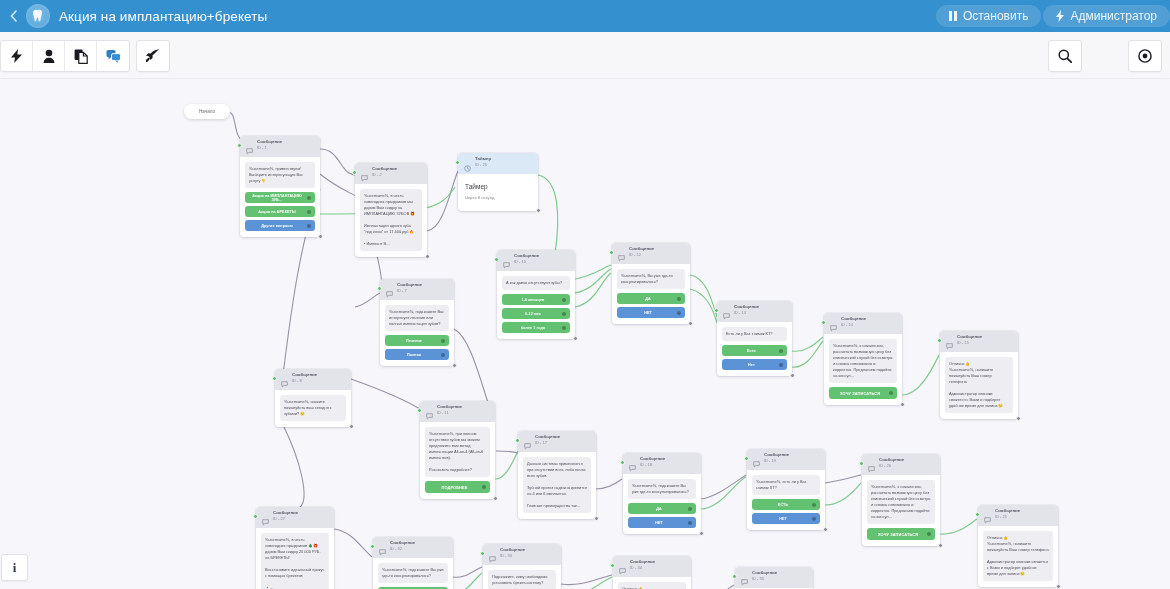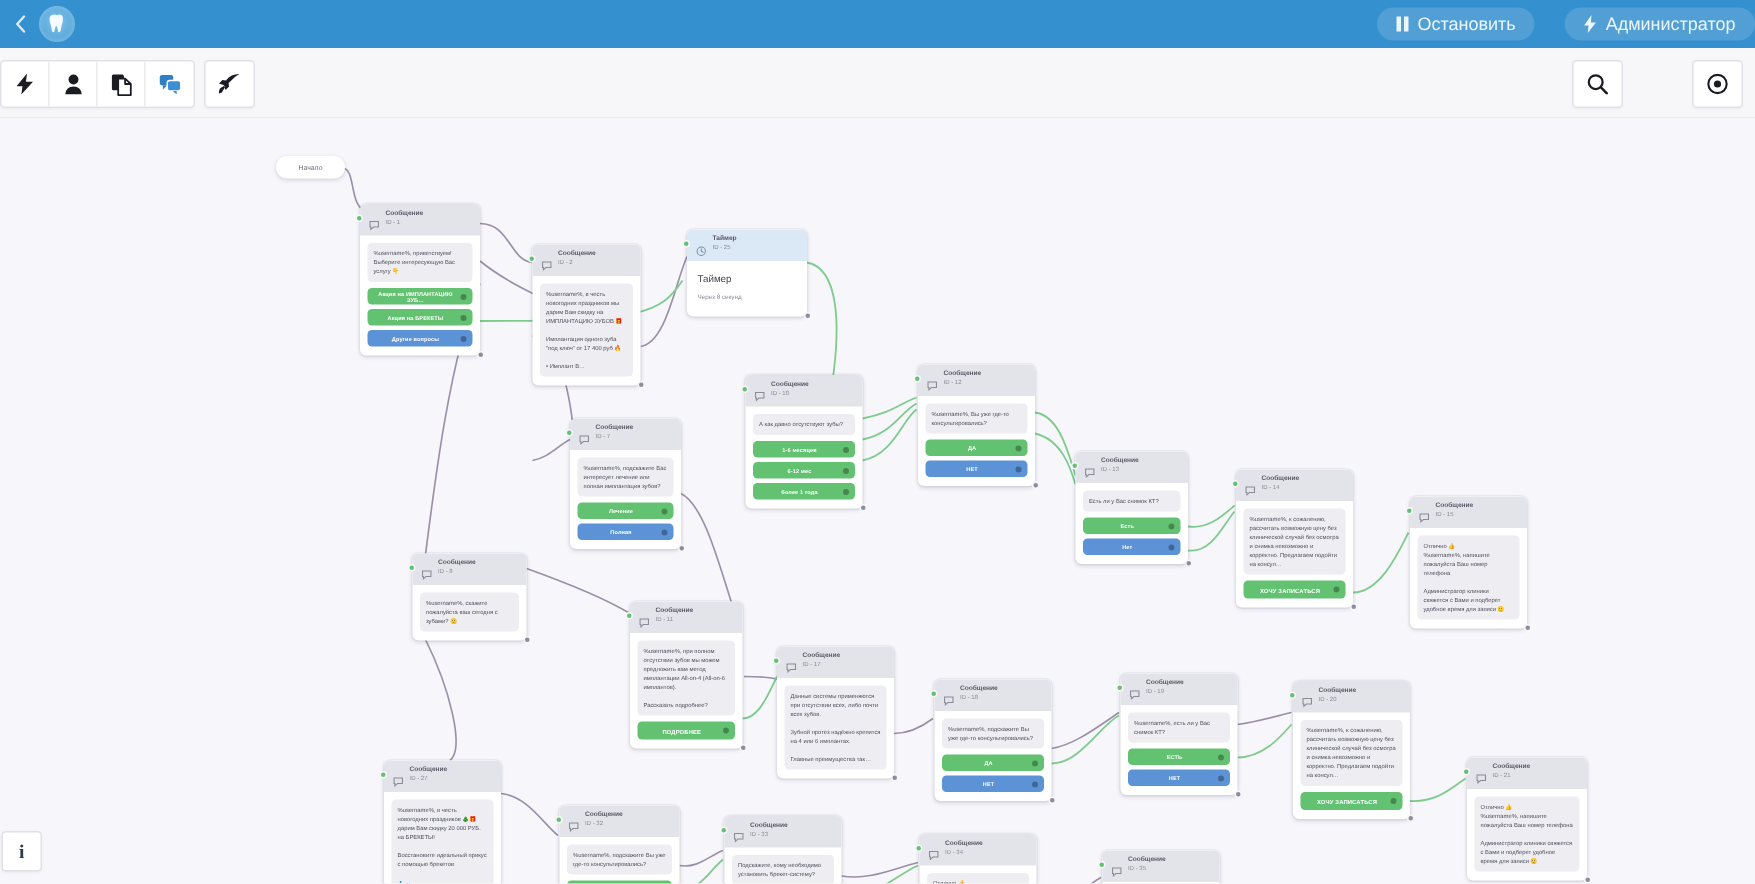--- a/index.html
+++ b/index.html
@@ -24,21 +24,21 @@
   }
   .hdr-logo {
     width:24px; height:24px; border-radius:50%;
     background:radial-gradient(circle at 50% 45%, #7fc4ea 0%, #5aa9dc 60%, #4f9fd4 100%);
     display:flex; align-items:center; justify-content:center;
     margin-right:9px; flex:0 0 auto;
     box-shadow:0 0 5px rgba(255,255,255,.35) inset;
   }
   .hdr-logo svg { display:block; }
   .hdr-title { font-size:13.5px; letter-spacing:.1px; white-space:nowrap; }
-  .hdr-right { margin-left:auto; display:flex; align-items:center; gap:20px; padding-right:0; }
+  .hdr-right { margin-left:auto; display:flex; align-items:center; gap:2px; padding-right:0; }
   .hdr-btn {
     display:flex; align-items:center; gap:6px;
     background:rgba(255,255,255,.14);
     border-radius:14px;
     padding:4px 13px;
     font-size:12px; color:#ecf6fd; white-space:nowrap;
     cursor:pointer;
   }
   .pause-ico { display:inline-flex; gap:2px; }
   .pause-ico i { display:block; width:3px; height:10px; background:#ecf6fd; }
@@ -162,20 +162,21 @@
   <div class="hdr-back">
     <svg width="7" height="12" viewBox="0 0 7 12">
       <path d="M6 1 L1.5 6 L6 11" fill="none" stroke="#d9eaf7" stroke-width="1.6" stroke-linecap="round" stroke-linejoin="round"></path>
     </svg>
   </div>
   <div class="hdr-logo">
     <svg width="12" height="14" viewBox="0 0 12 14">
       <path d="M6 1.2C4 .2 1 .8 1 3.6c0 2.3.8 3.3 1.2 5.6.3 1.7.4 3.3 1.3 3.3.9 0 .9-1.6 1.2-2.9.2-.8.4-1.1.8-1.1.4 0 .6.3.8 1.1.3 1.3.3 2.9 1.2 2.9.9 0 1-1.6 1.3-3.3C9.2 6.9 10 5.9 10 3.6 10 .8 8 .2 6 1.2z" fill="#ffffff" opacity=".92"></path>
     </svg>
   </div>
+  <div class="hdr-title">Акция на имплантацию+брекеты</div>
   <div class="hdr-right">
     <div class="hdr-btn">
       <span class="pause-ico">
           <i></i>
           <i></i>
         </span>
       <span>Остановить</span>
     </div>
     <div class="hdr-btn">
       <svg width="8" height="12" viewBox="0 0 8 12">

